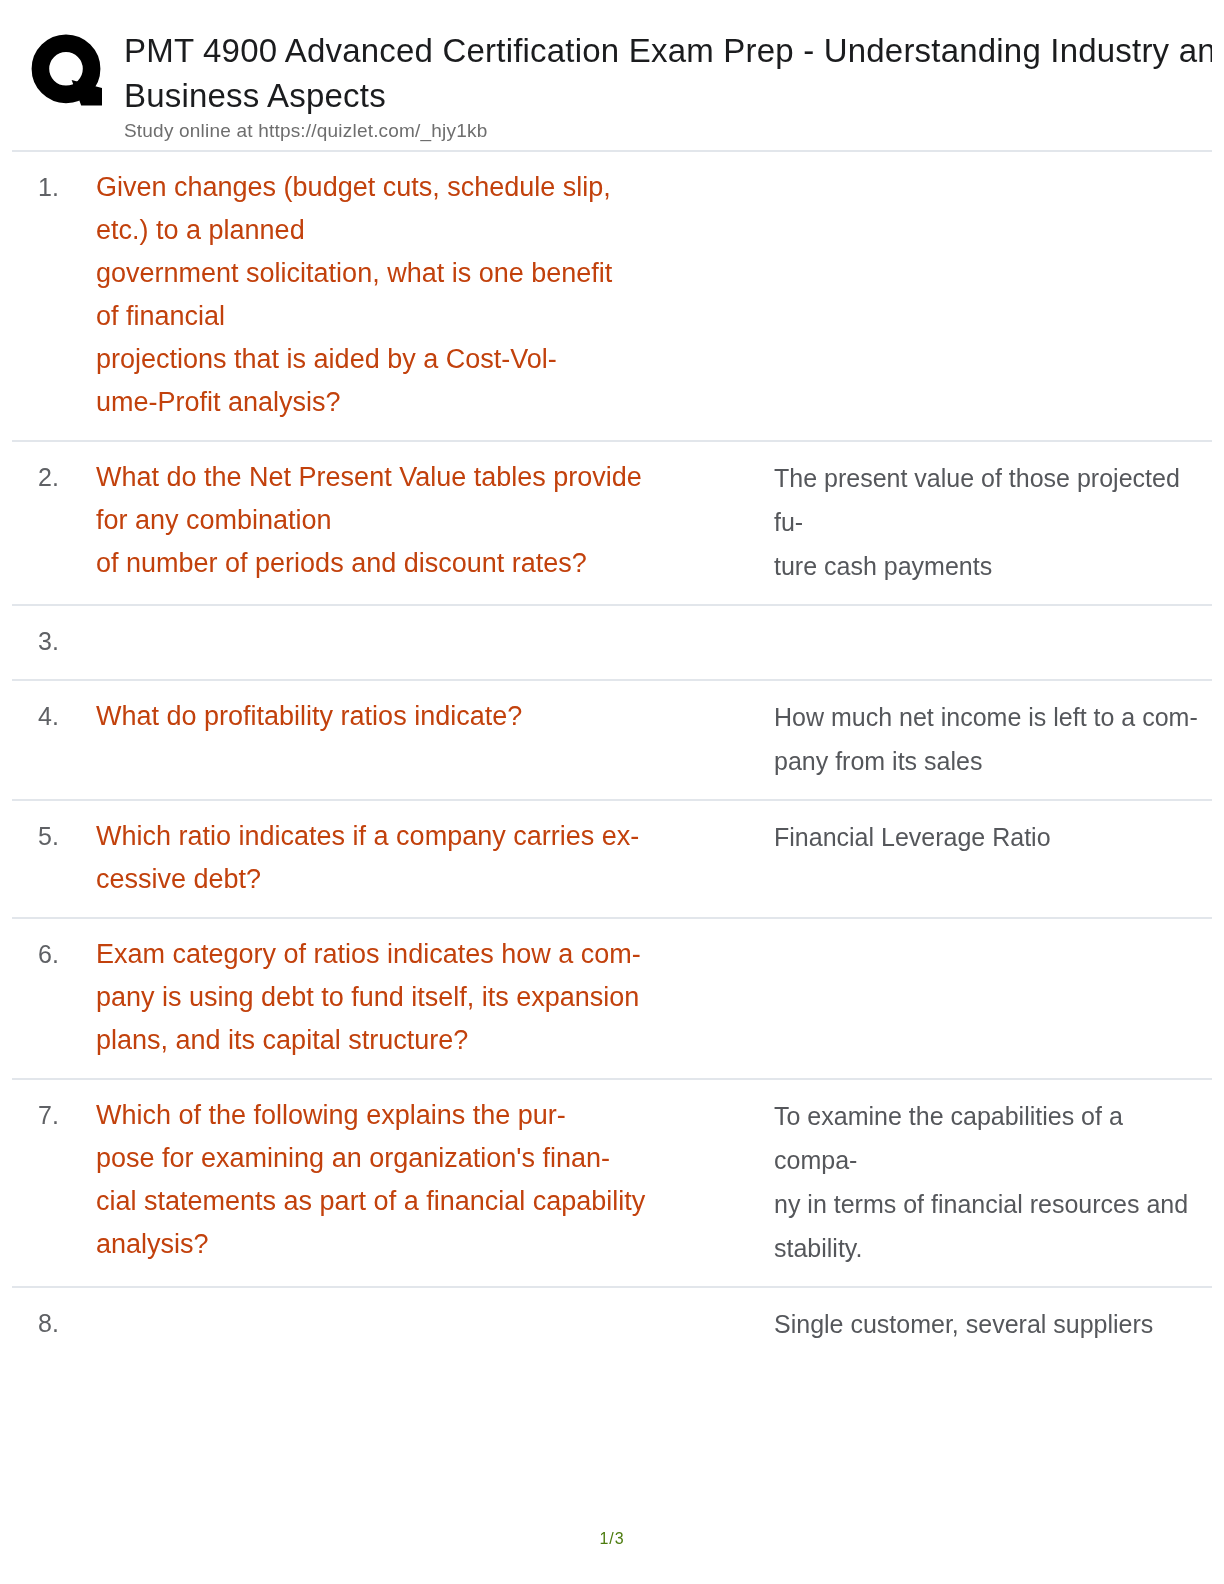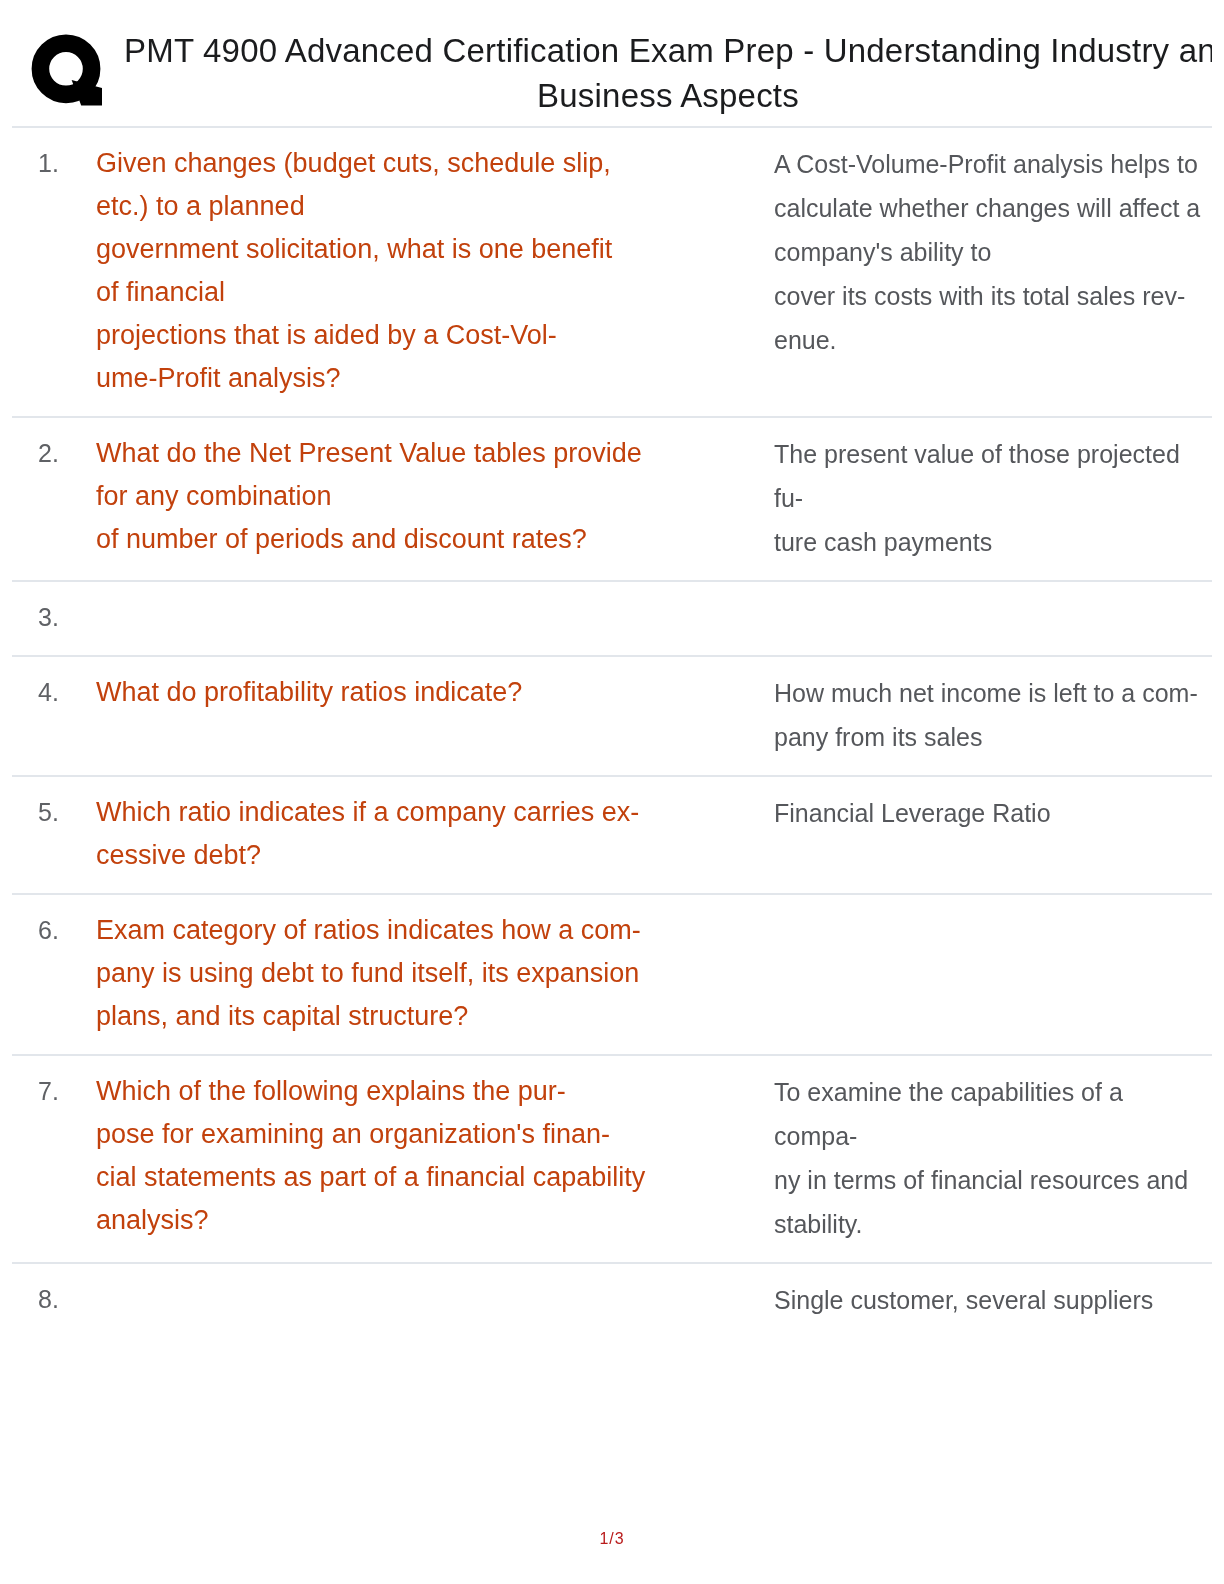--- a/index.html
+++ b/index.html
@@ -41,21 +41,20 @@
     letter-spacing: 0.2px;
     white-space: nowrap;
     overflow: hidden;
   }
   .title-line2 {
     display: block;
     font-size: 33px;
     font-weight: 500;
     line-height: 45px;
     letter-spacing: 0.2px;
-    text-align: center;
   }
   .subtitle {
     margin-top: 2px;
     font-size: 19px;
     font-weight: 300;
     color: #6e6e6e;
     letter-spacing: 0.2px;
   }
   
   .row {
@@ -86,58 +85,54 @@
     white-space: pre-line;
     padding-left: 2px;
   }
   
   .footer {
     position: absolute;
     bottom: 36px; left: 0;
     width: 100%;
     text-align: center;
     font-size: 16px;
-    color: #b91c1c;
+    color: #4d7c0f;
     letter-spacing: 1px;
   }
 </style>
 </head>
 <body>
 
 <div class="page">
 
   <header>
     <div class="logo">
       <svg viewBox="0 0 100 100" aria-hidden="true">
         <circle cx="45" cy="46" r="32" fill="none" stroke="#000" stroke-width="22"></circle>
         <path d="M52 60 L90 70 L90 92 L64 92 Z" fill="#000"></path>
       </svg>
     </div>
     <div class="header-text">
       <h1>
         <span class="title-line1">PMT 4900 Advanced Certification Exam Prep - Understanding Industry and</span>
         <span class="title-line2">Business Aspects</span>
       </h1>
+      <div class="subtitle">Study online at https://quizlet.com/_hjy1kb</div>
     </div>
   </header>
 
   <main id="card-list">
     <section class="row">
       <div class="qnum">1.</div>
       <div class="question">Given changes (budget cuts, schedule slip,
 etc.) to a planned
 government solicitation, what is one benefit
 of financial
 projections that is aided by a Cost-Vol-
 ume-Profit analysis?</div>
-      <div class="answer">A Cost-Volume-Profit analysis helps to
-calculate whether changes will affect a
-company's ability to
-cover its costs with its total sales rev-
-enue.</div>
     </section>
 
     <section class="row">
       <div class="qnum">2.</div>
       <div class="question">What do the Net Present Value tables provide
 for any combination
 of number of periods and discount rates?</div>
       <div class="answer">The present value of those projected fu-
 ture cash payments</div>
     </section>

